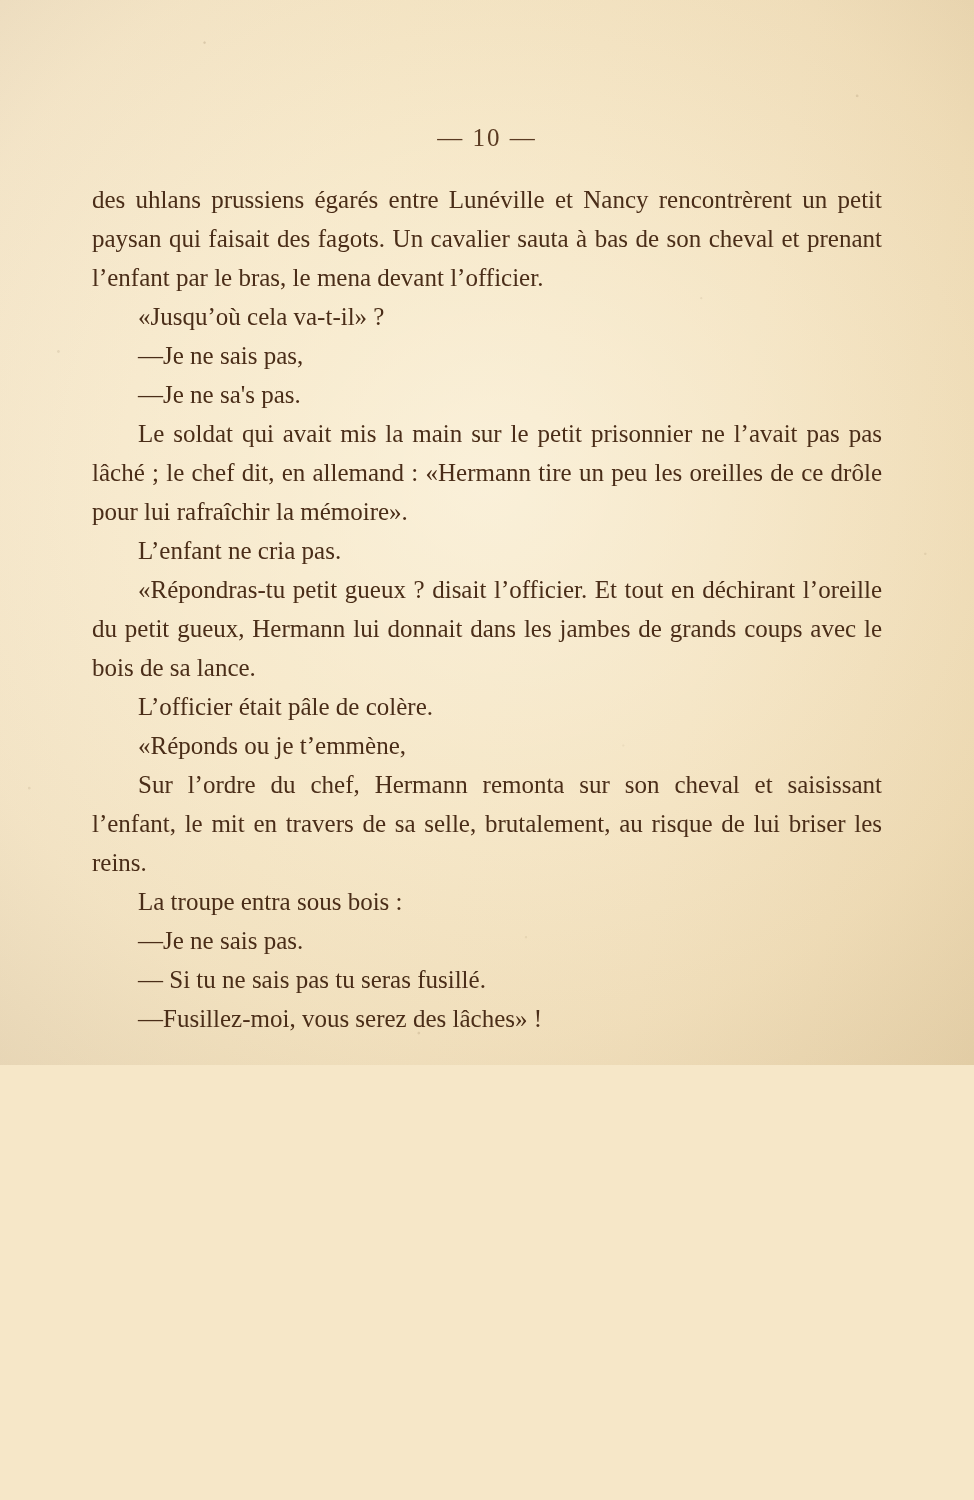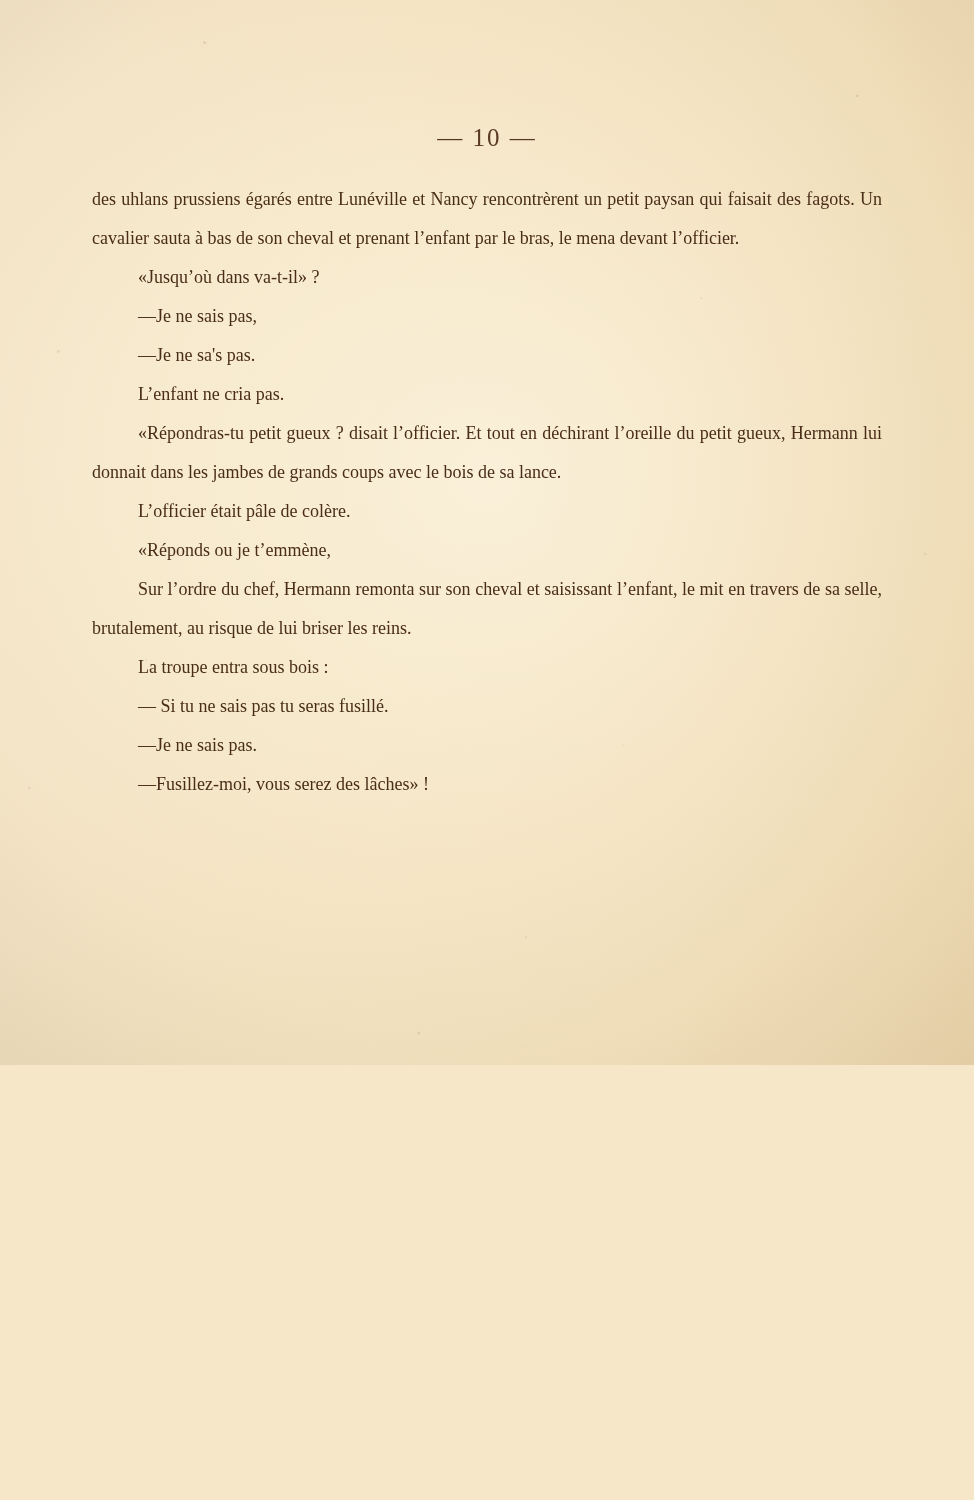--- a/index.html
+++ b/index.html
@@ -56,21 +56,21 @@
     margin: 0;
     padding-top: 124px;
     font-family: "Liberation Serif", serif;
   }
 
   .textblock {
     margin: 0 auto;
     width: 790px;
     padding-top: 28px;
     color: #4a2d18;
-    font-size: 18px;
+    font-size: 25px;
     line-height: 39px;
     text-align: justify;
     text-justify: inter-word;
     font-family: "Liberation Serif", serif;
   }
 
   p {
     margin: 0;
     text-indent: 46px;
     text-align: justify;
@@ -92,28 +92,29 @@
 </head>
 <body>
 
 <div class="page">
   <div class="content">
 
     <div class="folio">— 10 —</div>
 
     <div class="textblock">
       <p class="noindent">des uhlans prussiens égarés entre Lunéville et Nancy rencontrèrent un petit paysan qui faisait des fagots. Un cavalier sauta à bas de son cheval et prenant l’enfant par le bras, le mena devant l’officier.</p>
-      <p class="dialogue">«Jusqu’où dans va-t-il» ?</p>
+      <p class="dialogue">«Jusqu’où cela va-t-il» ?</p>
       <p class="dialogue">—Je ne sais pas,</p>
       <p class="dialogue">—Je ne sa's pas.</p>
+      <p>Le soldat qui avait mis la main sur le petit prisonnier ne l’avait pas pas lâché ; le chef dit, en allemand : «Hermann tire un peu les oreilles de ce drôle pour lui rafraîchir la mémoire».</p>
       <p class="dialogue">L’enfant ne cria pas.</p>
       <p>«Répondras-tu petit gueux ? disait l’officier. Et tout en déchirant l’oreille du petit gueux, Hermann lui donnait dans les jambes de grands coups avec le bois de sa lance.</p>
       <p class="dialogue">L’officier était pâle de colère.</p>
       <p class="dialogue">«Réponds ou je t’emmène,</p>
       <p>Sur l’ordre du chef, Hermann remonta sur son cheval et saisissant l’enfant, le mit en travers de sa selle, brutalement, au risque de lui briser les reins.</p>
       <p class="dialogue">La troupe entra sous bois :</p>
+      <p class="dialogue">—Je ne sais pas.</p>
       <p class="dialogue">— Si tu ne sais pas tu seras fusillé.</p>
-      <p class="dialogue">—Je ne sais pas.</p>
       <p class="dialogue">—Fusillez-moi, vous serez des lâches» !</p>
     </div>
 
   </div>
 </div>
 
 </body></html>

